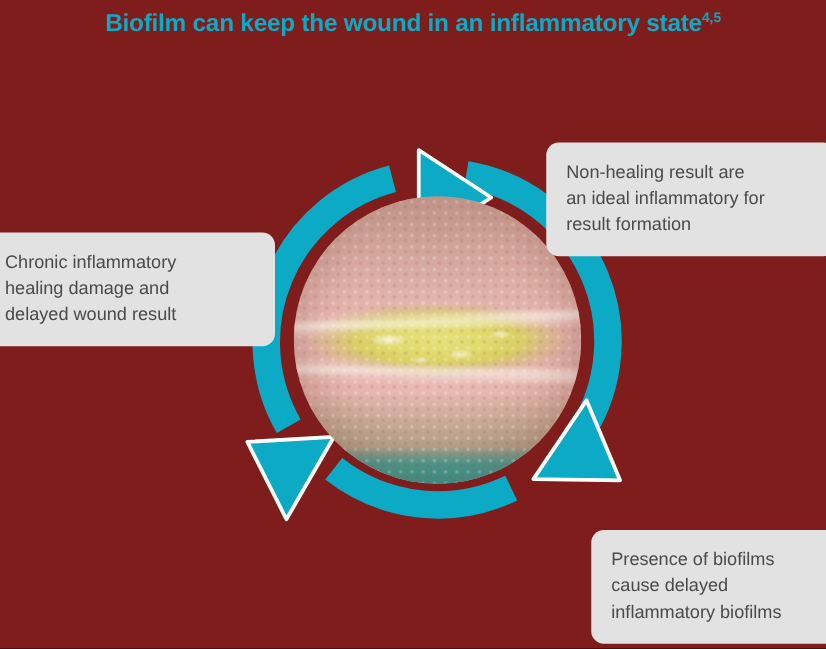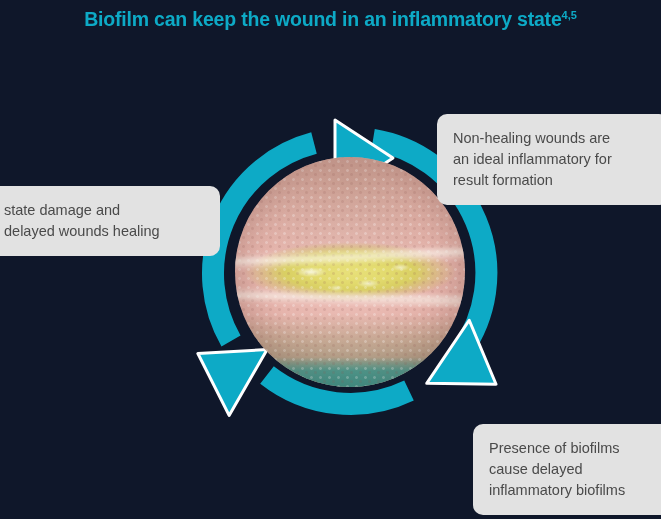--- a/index.html
+++ b/index.html
@@ -4,21 +4,21 @@
 <style>
   html, body {
     margin: 0;
     padding: 0;
     background: #000000;
   }
   #canvas {
     position: relative;
     width: 661px;
     height: 519px;
-    background: #0f172a;
+    background: #7f1d1d;
     overflow: hidden;
     font-family: "Liberation Sans", sans-serif;
   }
 
   
   .title {
     position: absolute;
     top: 8px;
     left: 0;
     width: 661px;
@@ -196,28 +196,29 @@
   <div class="photo-wrap">
     <div class="photo"></div>
     <div class="photo-texture"></div>
     <div class="photo-margin-top"></div>
     <div class="photo-margin-bottom"></div>
     <div class="photo-gloss"></div>
     <div class="photo-vignette"></div>
   </div>
 
   <div class="callout" id="callout-top-right">
-    <span>Non-healing wounds are</span>
+    <span>Non-healing result are</span>
     <span>an ideal inflammatory for</span>
     <span>result formation</span>
   </div>
 
   <div class="callout" id="callout-left">
-    <span>state damage and</span>
-    <span>delayed wounds healing</span>
+    <span>Chronic inflammatory</span>
+    <span>healing damage and</span>
+    <span>delayed wound result</span>
   </div>
 
   <div class="callout" id="callout-bottom-right">
     <span>Presence of biofilms</span>
     <span>cause delayed</span>
     <span>inflammatory biofilms</span>
   </div>
 
 </div>
 

